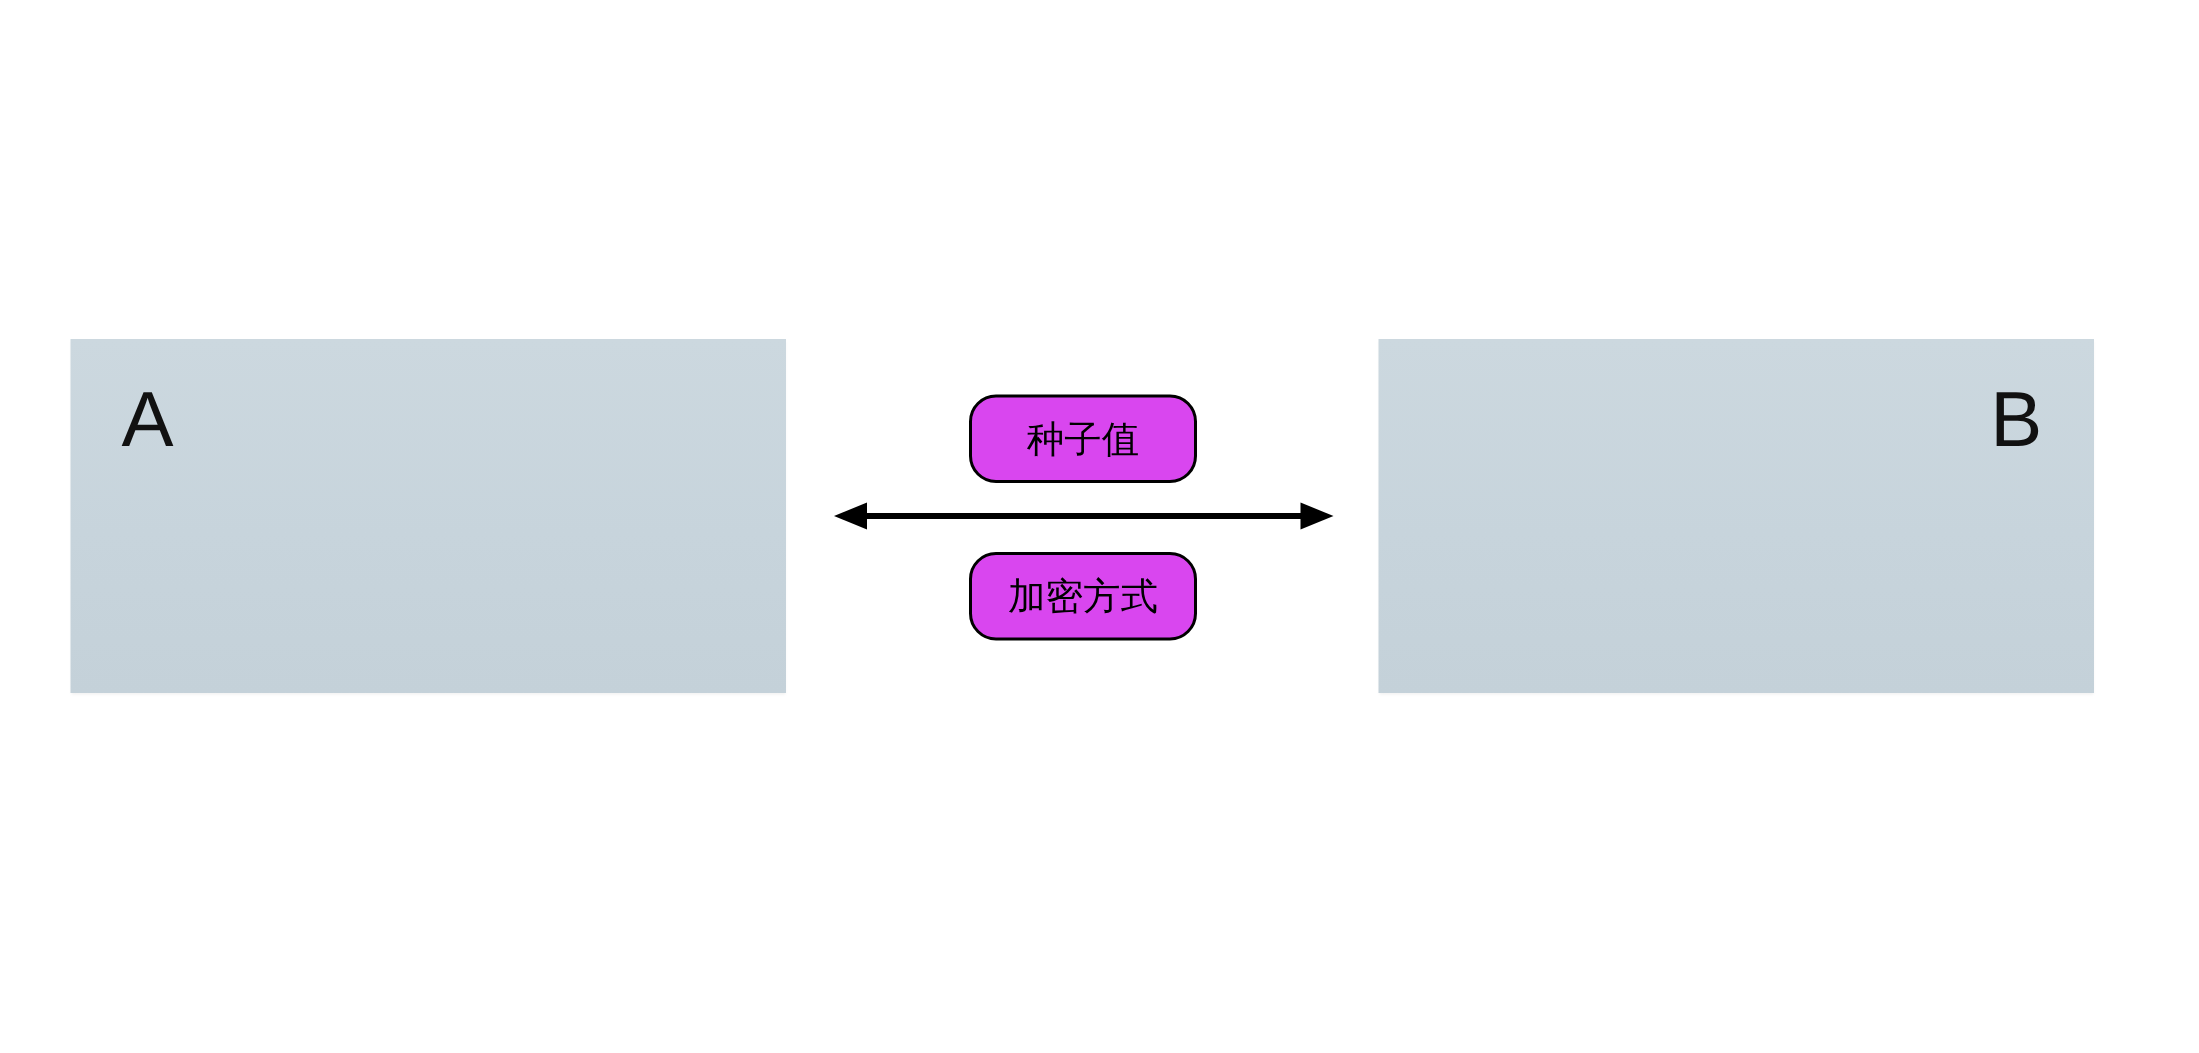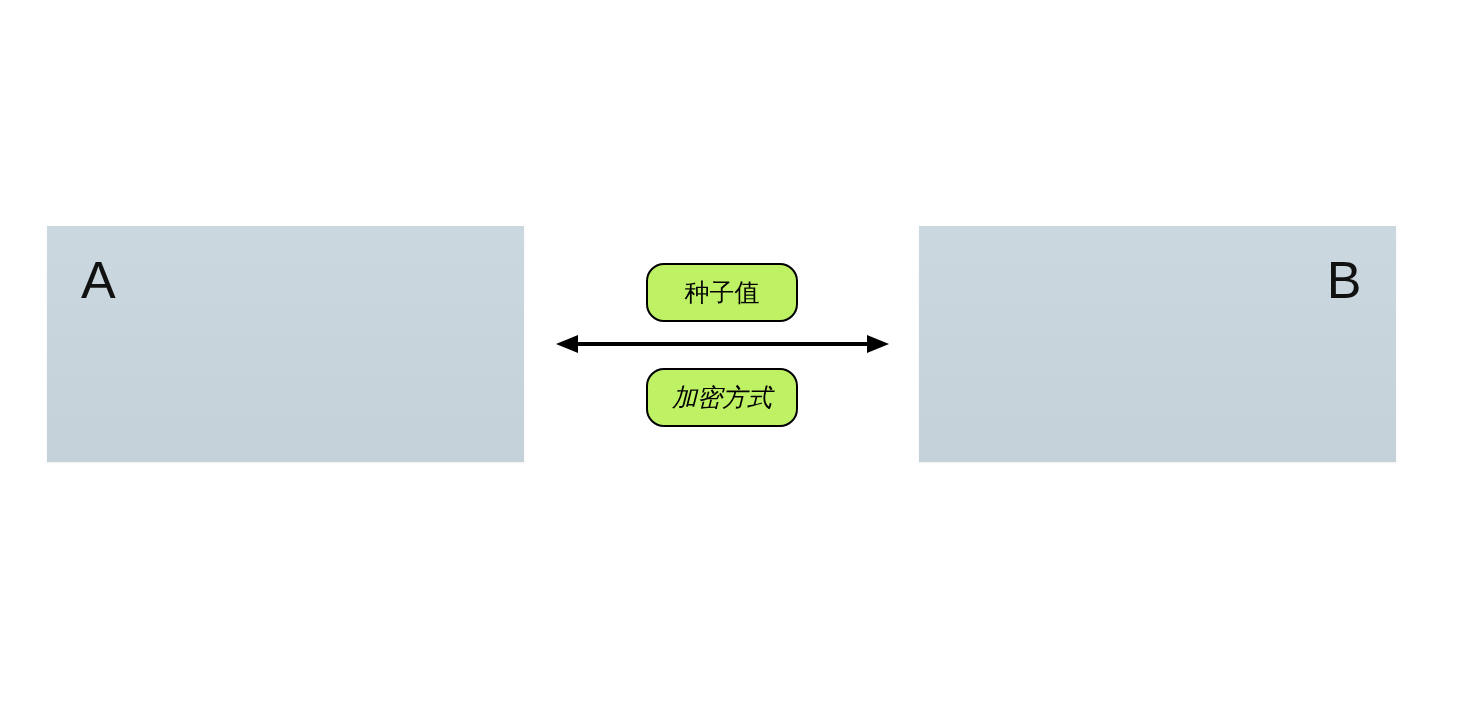--- a/index.html
+++ b/index.html
@@ -37,32 +37,32 @@
   .connector-svg {
     position: absolute;
     left: 0; top: 0;
     width: 1466px; height: 702px;
     pointer-events: none;
   }
   .pill {
     position: absolute;
     left: 646px;
     width: 152px; height: 59px;
-    background: #bef264;
+    background: #d946ef;
     border: 2.5px solid #000000;
     border-radius: 18px;
     display: flex;
     align-items: center;
     justify-content: center;
     font-size: 25px;
     color: #000000;
     white-space: nowrap;
   }
   .pill-top { top: 263px; }
-  .pill-bottom { top: 368px; font-style: italic; }
+  .pill-bottom { top: 368px; }
 </style>
 </head>
 <body>
 
 <div class="canvas">
 
   <div class="node node-a">
     <div class="node-label">A</div>
   </div>
 

